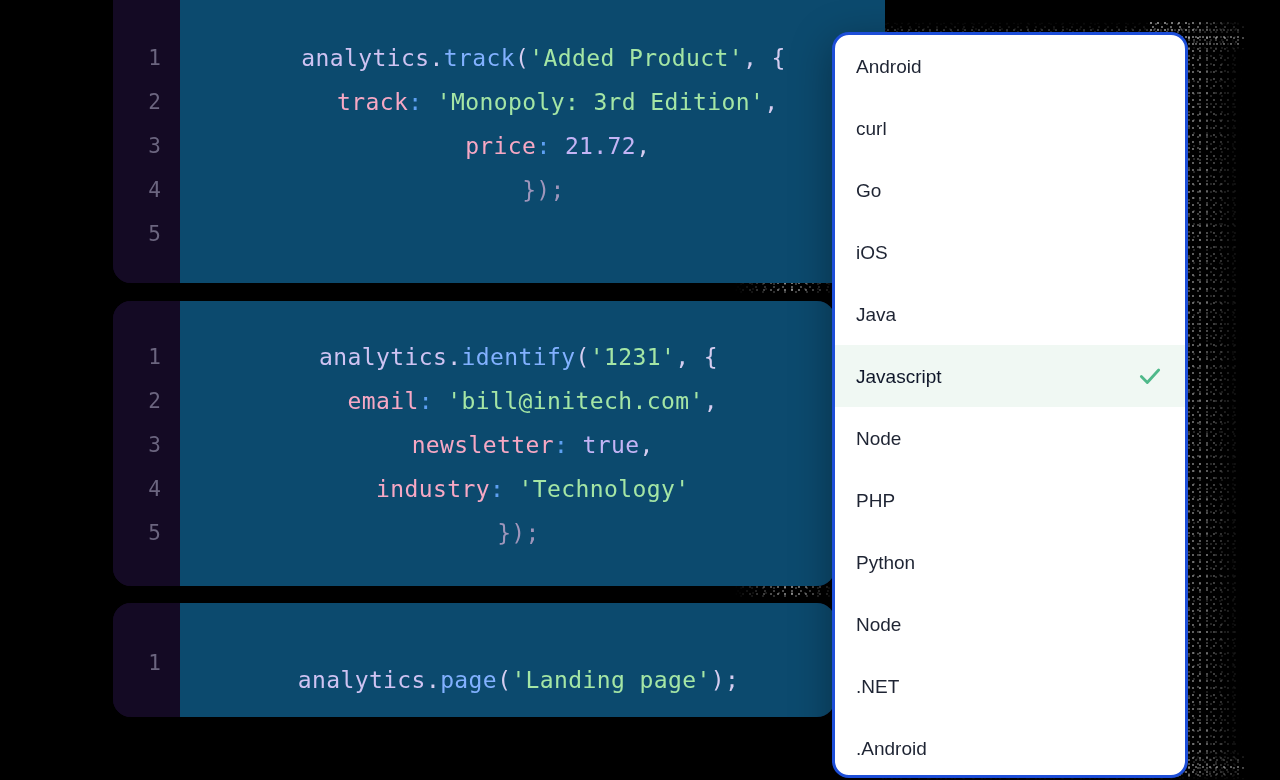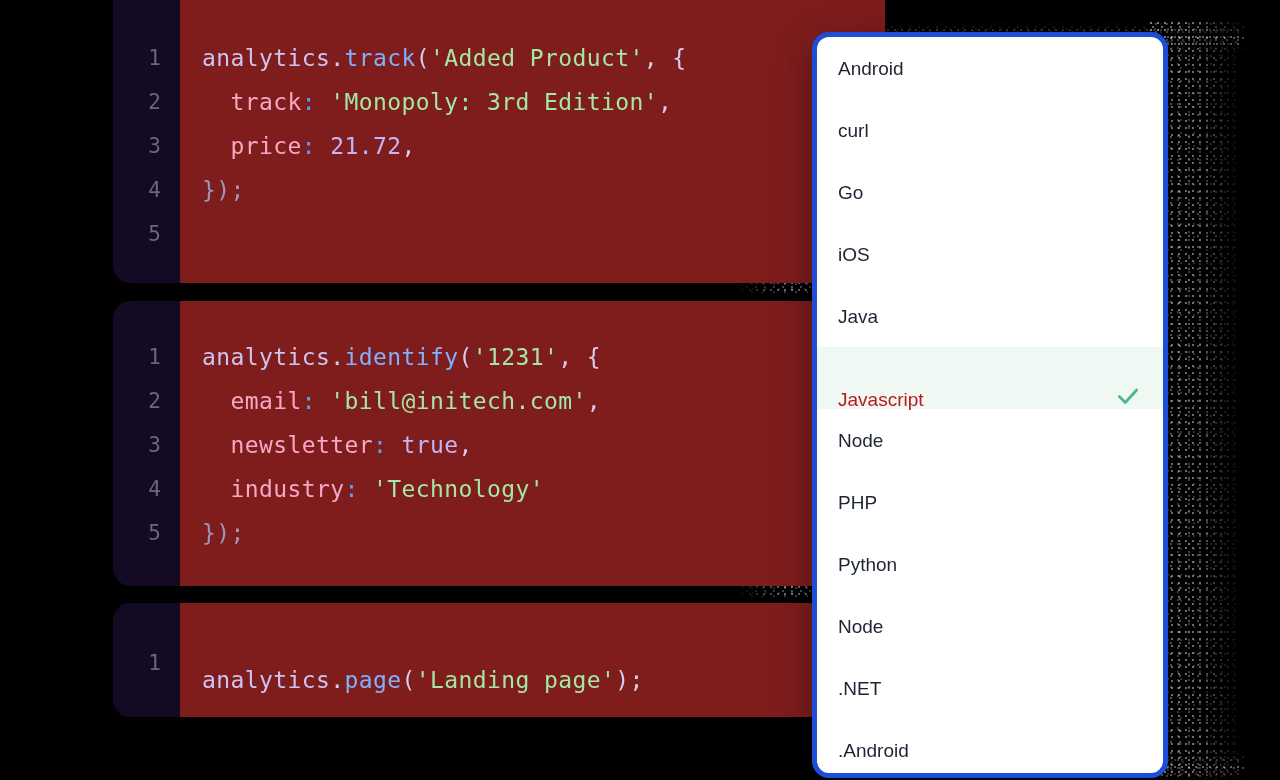--- a/index.html
+++ b/index.html
@@ -64,23 +64,24 @@
     width:67px;
     flex:0 0 67px;
     background:#140a24;
     padding-top:34px;
   }
   #code-card-3 .gutter { padding-top:38px; }
   #code-card-1 .gutter { padding-top:36px; }
 
   .code-body {
     flex:1 1 auto;
-    background:#7f1d1d;
+    background:#0c4a6e;
     padding-top:34px;
     padding-left:22px;
+    text-align:center;
   }
   #code-card-3 .code-body { padding-top:55px; }
   #code-card-1 .code-body { padding-top:36px; }
 
   .ln {
     font-family:"DejaVu Sans Mono", monospace;
     font-size:21px;
     line-height:44px;
     color:#6b657f;
     text-align:right;
@@ -101,44 +102,43 @@
   .t-key  { color:#f7a8c4; }
   .t-col  { color:#5ea0f2; }
   .t-num  { color:#c4b4f5; }
   .t-lit  { color:#c4b4f5; }
   .t-grn  { color:#a5e6a5; }
   .t-dim  { color:#9f96bb; }
 
   
   #lang-dropdown {
     position:absolute;
-    left:812px;
+    left:832px;
     top:32px;
     width:356px;
     height:746px;
     background:#ffffff;
     border-radius:17px;
-    border:5px solid #1d4ed8;
+    border:3px solid #1d4ed8;
     overflow:hidden;
     box-shadow:0 10px 40px rgba(0,0,0,0.35);
   }
   .lang-item {
     height:62px;
     display:flex;
     align-items:center;
     justify-content:space-between;
     padding:0 22px 0 21px;
     font-size:19px;
     color:#1e2433;
     font-family:"Liberation Sans", sans-serif;
   }
   .lang-item.selected {
     background:#f0f8f3;
-    color:#b91c1c;
-    align-items:flex-end;
+    color:#0f172a;
   }
   .lang-label { line-height:1; }
   .check-icon { width:26px; height:26px; flex:0 0 26px; }
   .check-icon svg { display:block; }
 </style>
 </head>
 <body>
 
 <div id="stage">
 

